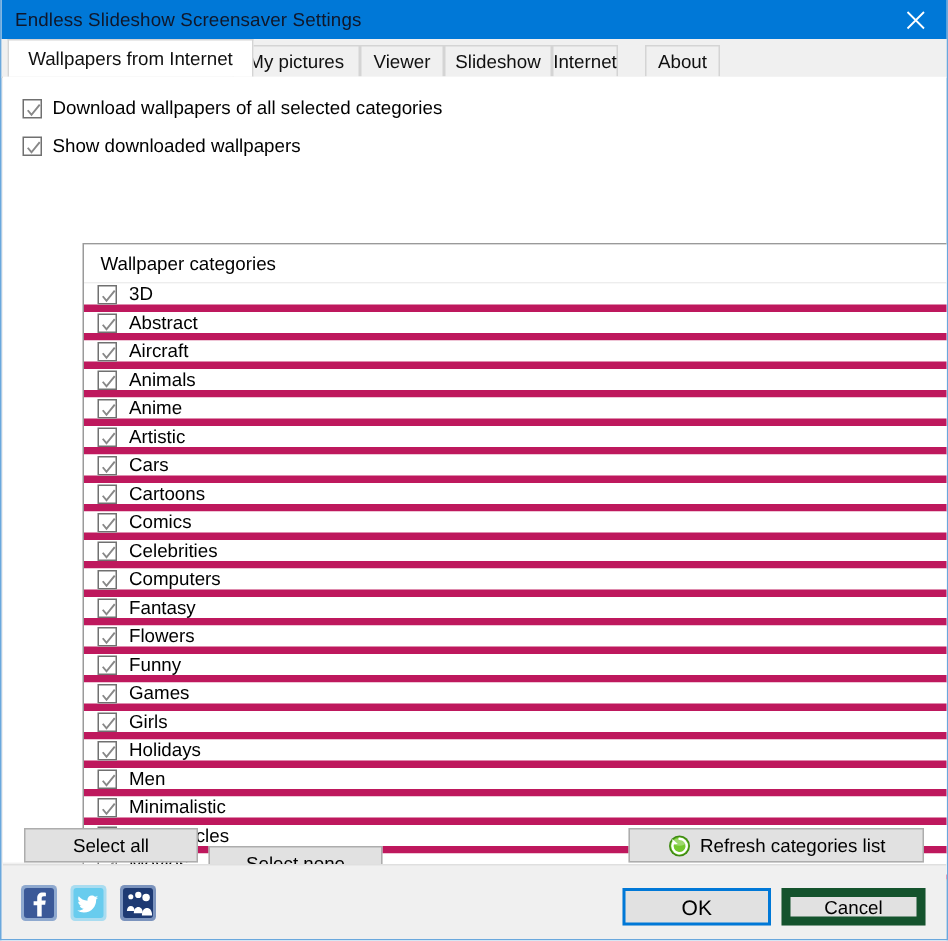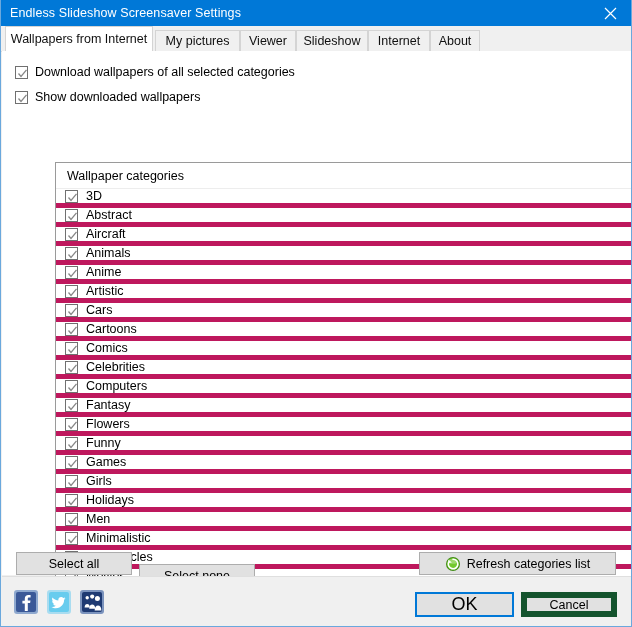--- a/index.html
+++ b/index.html
@@ -25,21 +25,21 @@
   .titlebar {
     position: absolute;
     left: 0; top: 0;
     width: 632px;
     height: 26px;
     background: #0078d7;
     display: flex;
     align-items: center;
   }
   .titlebar-text {
-    color: #ffffff;
+    color: #0f172a;
     font-size: 12.5px;
     padding-left: 9px;
     letter-spacing: 0.1px;
     white-space: nowrap;
   }
   .titlebar-close {
     position: absolute;
     right: 0; top: 0;
     width: 45px;
     height: 26px;
@@ -243,21 +243,21 @@
   .social svg { display: block; }
   .btn-ok {
     position: absolute;
     left: 413px;
     top: 15px;
     width: 99px;
     height: 25px;
     box-sizing: border-box;
     background: #e1e1e1;
     border: 2px solid #0078d7;
-    font-size: 18px;
+    font-size: 14px;
     display: flex;
     align-items: center;
     justify-content: center;
     cursor: default;
   }
   .btn-cancel {
     position: absolute;
     left: 519px;
     top: 15px;
     width: 96px;
@@ -280,33 +280,33 @@
   <div class="titlebar">
     <div class="titlebar-text">Endless Slideshow Screensaver Settings</div>
     <div class="titlebar-close">
       <svg width="13" height="13" viewBox="0 0 13 13">
         <path d="M1 1 L12 12 M12 1 L1 12" stroke="#ffffff" stroke-width="1.2" fill="none"></path>
       </svg>
     </div>
   </div>
 
   <div class="tabstrip" id="tabstrip">
-      <div class="tab active" style="left: 4px; width: 148px; height: 25px;">
+      <div class="tab active" style="left: 4px; width: 164px; height: 25px;">
         <span>Wallpapers from Internet</span>
       </div>
       <div class="tab" style="left: 154px; width: 85px; height: 21px;">
         <span>My pictures</span>
       </div>
       <div class="tab" style="left: 239px; width: 56px; height: 21px;">
         <span>Viewer</span>
       </div>
       <div class="tab" style="left: 295px; width: 72px; height: 21px;">
         <span>Slideshow</span>
       </div>
-      <div class="tab" style="left: 367px; width: 62px; height: 21px;">
+      <div class="tab" style="left: 367px; width: 44px; height: 21px;">
         <span>Internet</span>
       </div>
       <div class="tab" style="left: 429px; width: 50px; height: 21px;">
         <span>About</span>
       </div>
     </div>
 
   <div class="content">
 
     <div class="opt-row" style="left:13px; top:14px;">

